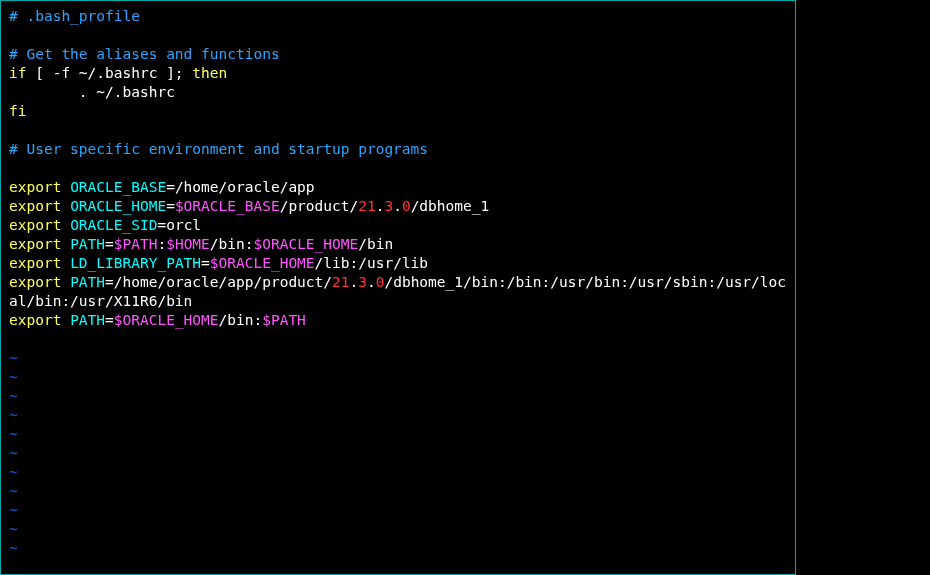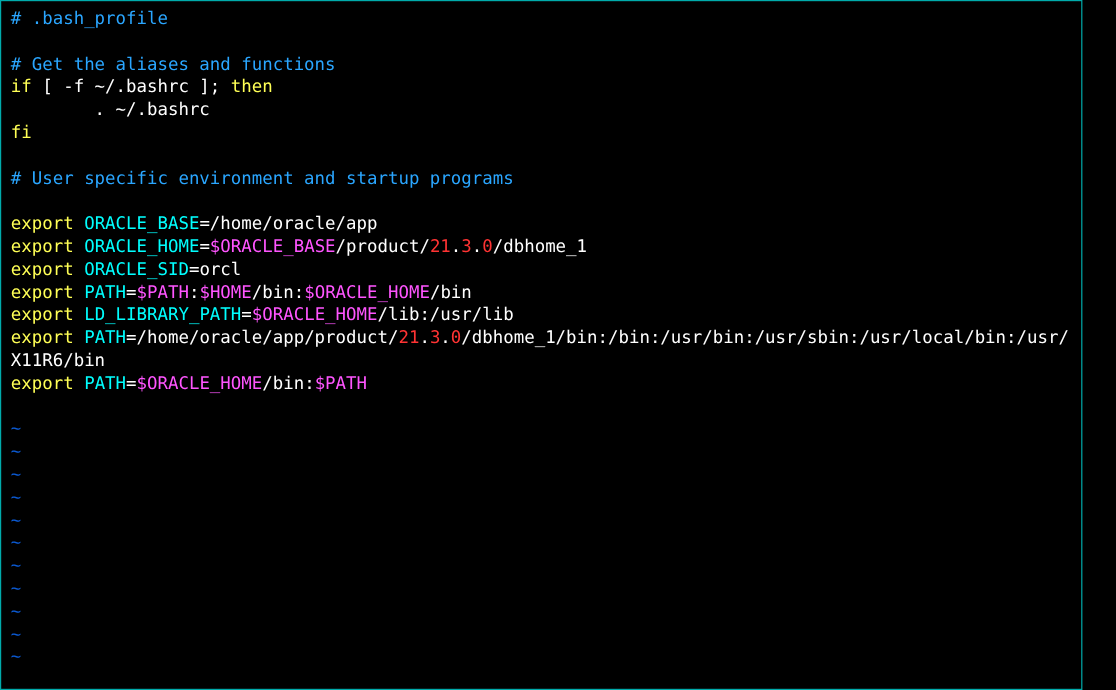--- a/index.html
+++ b/index.html
@@ -14,21 +14,21 @@
     margin: 0;
     padding: 6px 8px;
     font-family: "DejaVu Sans Mono", "Liberation Mono", Consolas, monospace;
     font-size: 14.5px;
     line-height: 19px;
     color: #fff;
     white-space: pre-wrap;
     word-break: break-all;
     border: 1px solid #0aa;
     box-sizing: border-box;
-    width: 902px;
+    width: 796px;
     height: 575px;
   }
   
   .c   { color: #2aa6ff; }     
   .kw  { color: #ffff55; }     
   .s   { color: #ffffff; }     
   .var { color: #00ffff; }     
   .ref { color: #ff55ff; }     
   .num { color: #ff3333; }     
   .tld { color: #0b5bd6; }     

